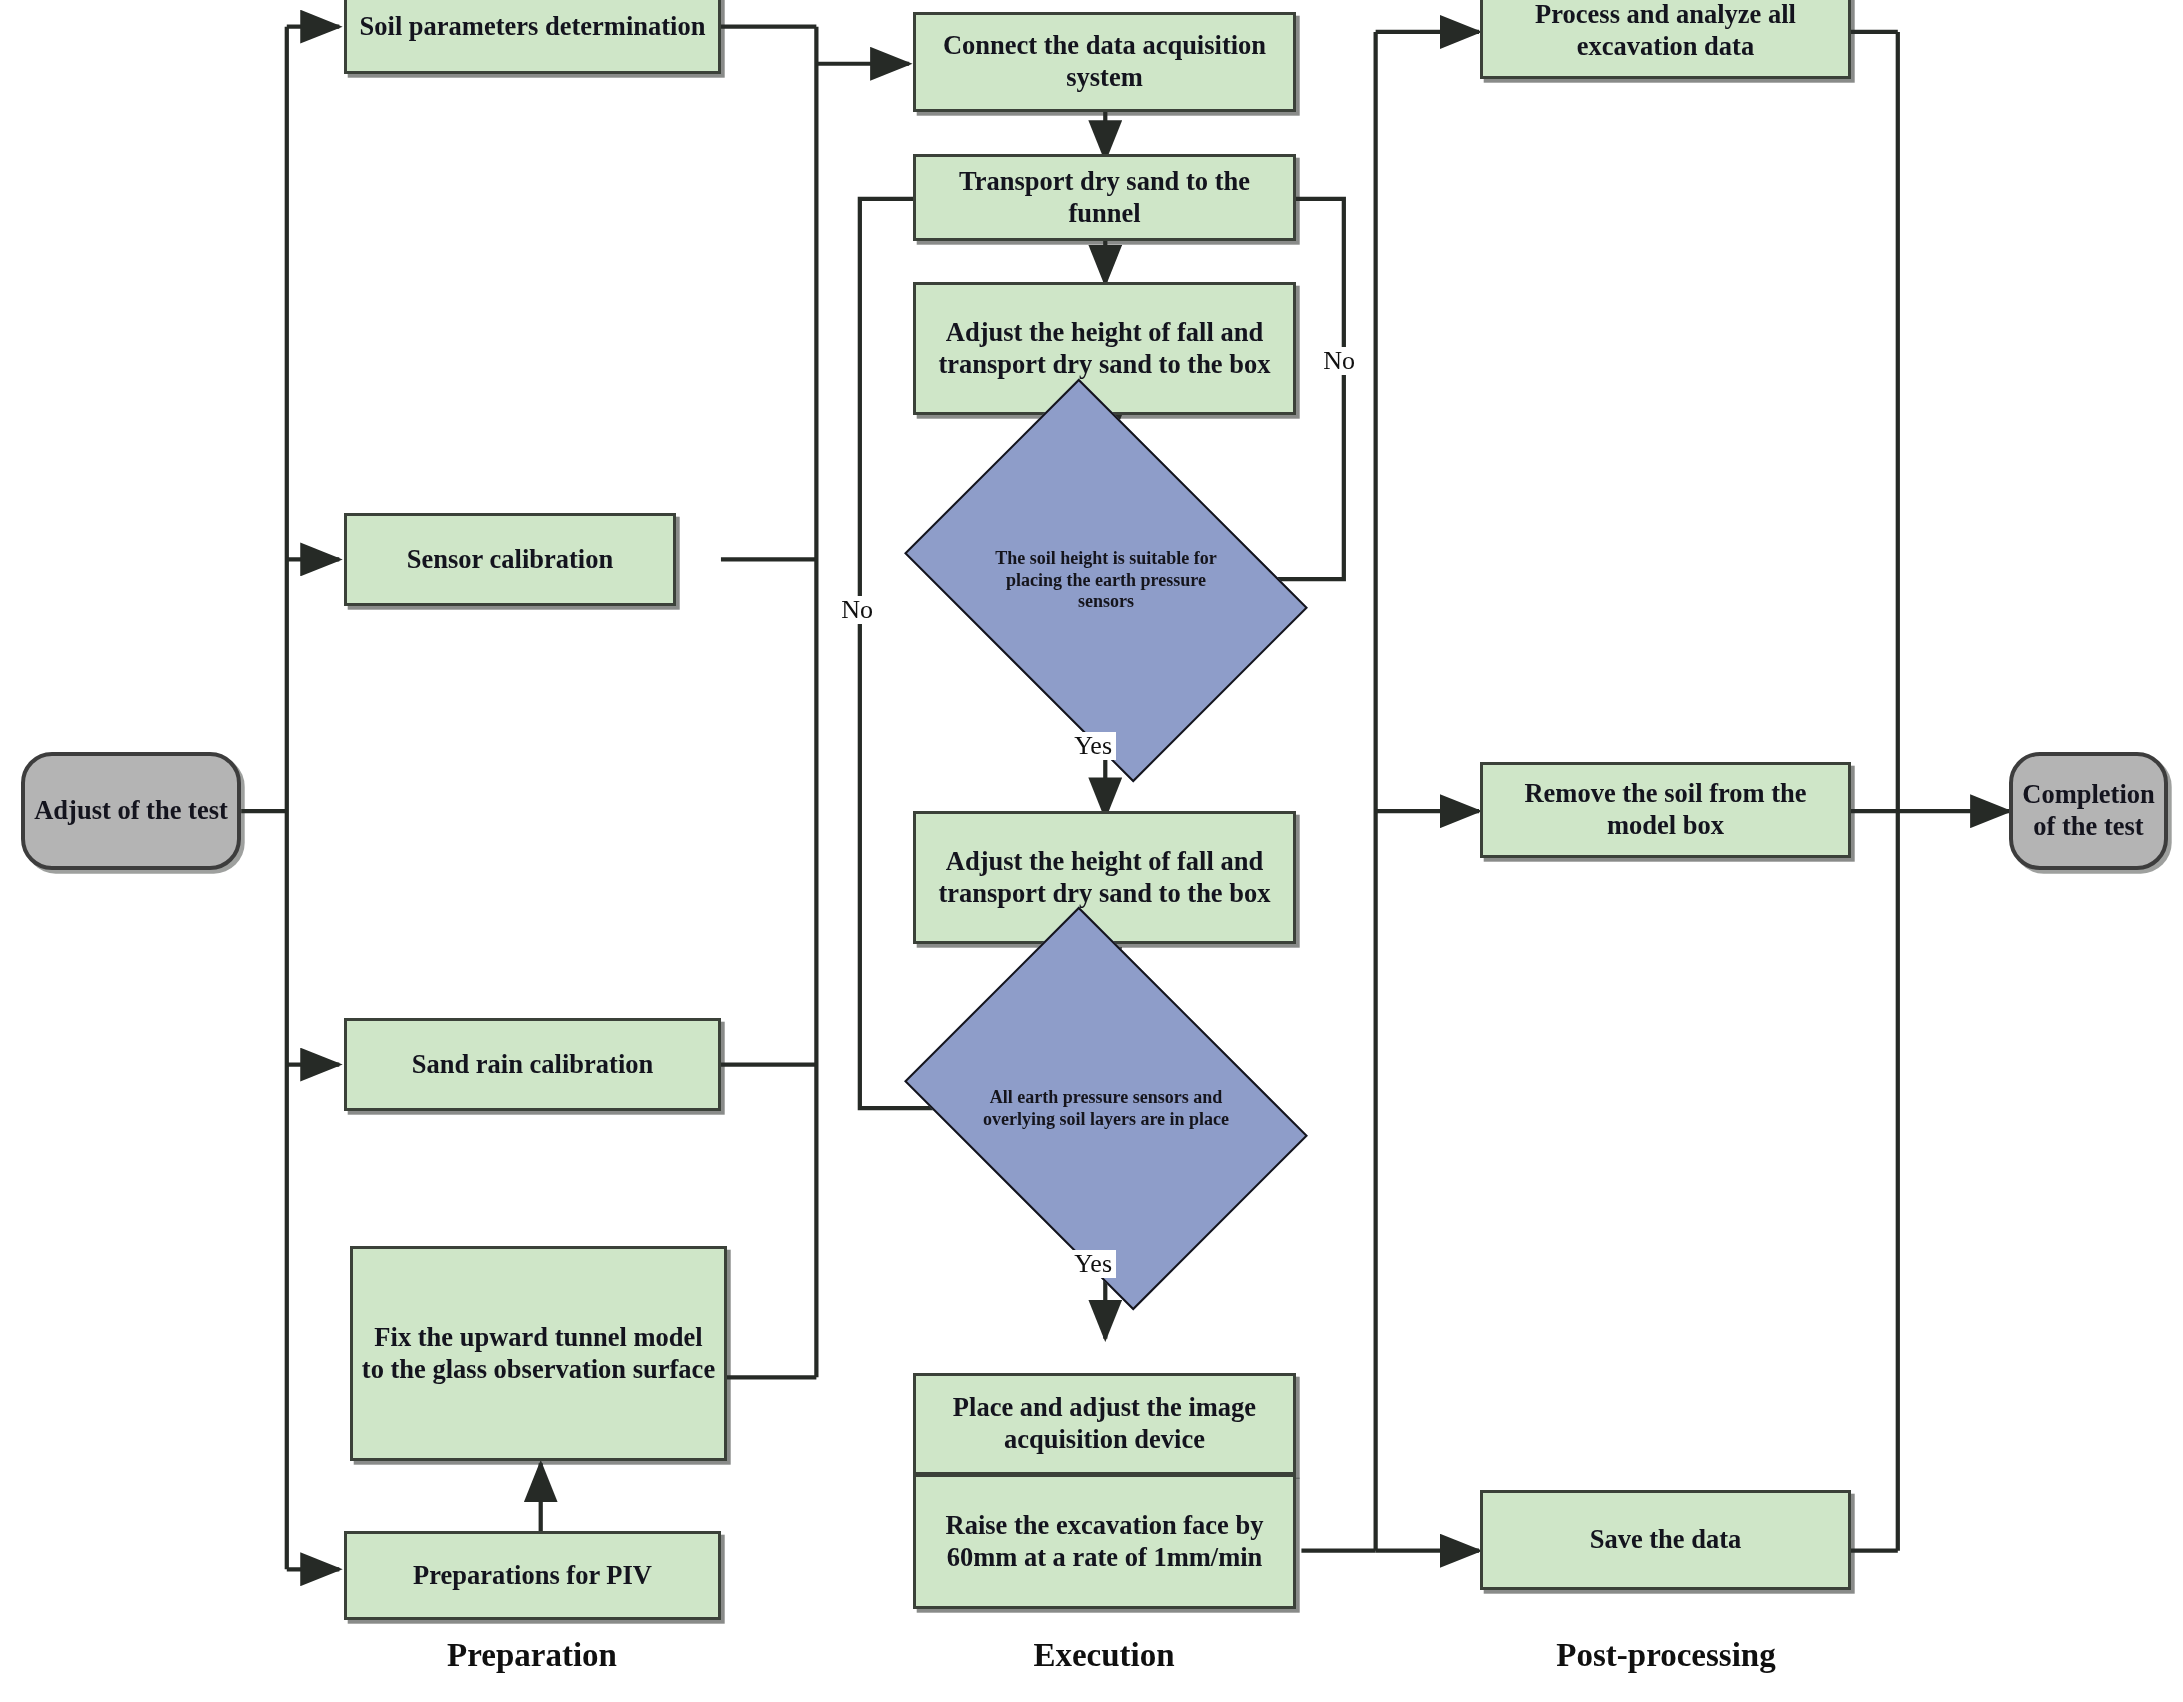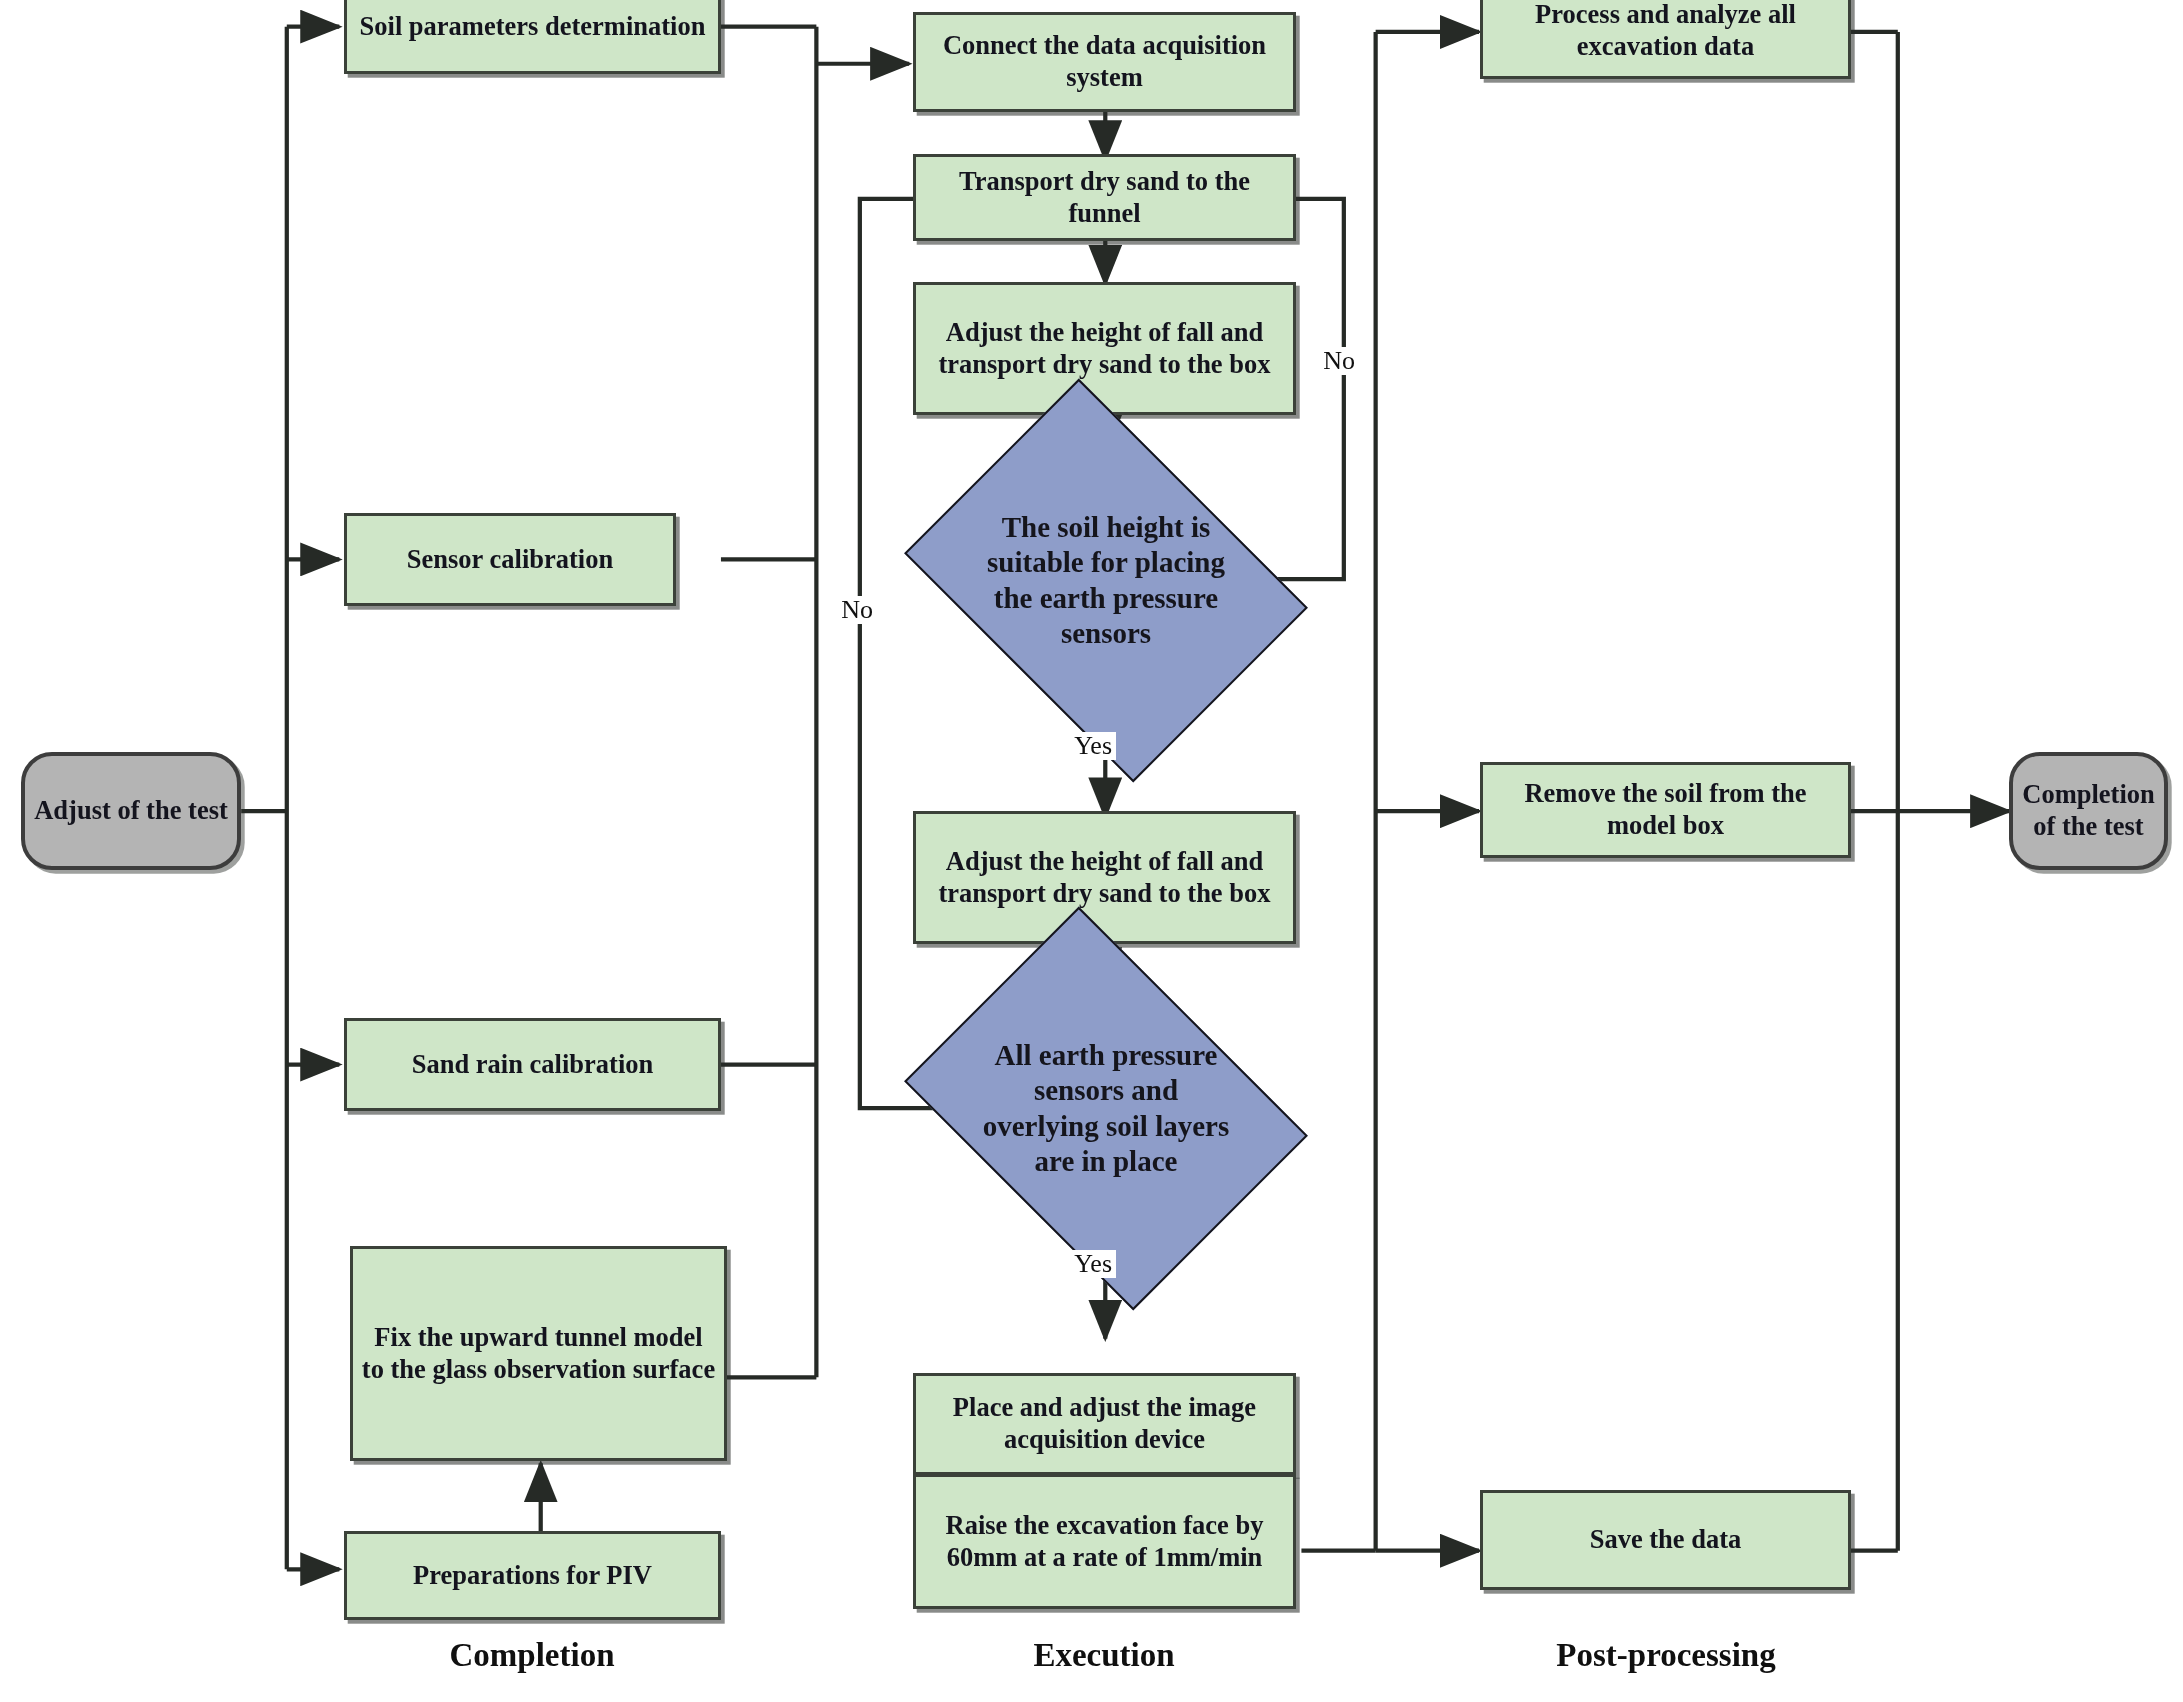--- a/index.html
+++ b/index.html
@@ -44,21 +44,21 @@
     background: #b4b4b4;
     border: 4.8px solid #3d3d3d;
     border-radius: 31px;
     box-shadow: 3.7px 3.7px 0 0 rgba(40,44,40,0.45);
     font-size: 26.5px;
     padding: 2.1px 5.3px;
   }
   .decision {
     background: transparent;
     border: none;
-    font-size: 29px;
+    font-size: 18px;
   }
   .decision .dia-bg {
     position: absolute;
     left: 0; top: 0; right: 0; bottom: 0;
     background: #8e9dc9;
     border: 2.7px solid #15151c;
     transform: rotate(45deg);
     box-sizing: border-box;
   }
   .decision .dia-txt {
@@ -232,21 +232,21 @@
 
   <div class="edge-label" style="left:1070px; top:732px;">
     <span>Yes</span>
   </div>
 
   <div class="edge-label" style="left:1070px; top:1250px;">
     <span>Yes</span>
   </div>
 
   <div class="col-label" style="left:373px; top:1639px; width:318px;">
-    <span>Completion</span>
+    <span>Preparation</span>
   </div>
 
   <div class="col-label" style="left:945px; top:1639px; width:318px;">
     <span>Execution</span>
   </div>
 
   <div class="col-label" style="left:1507px; top:1639px; width:318px;">
     <span>Post-processing</span>
   </div>
 

